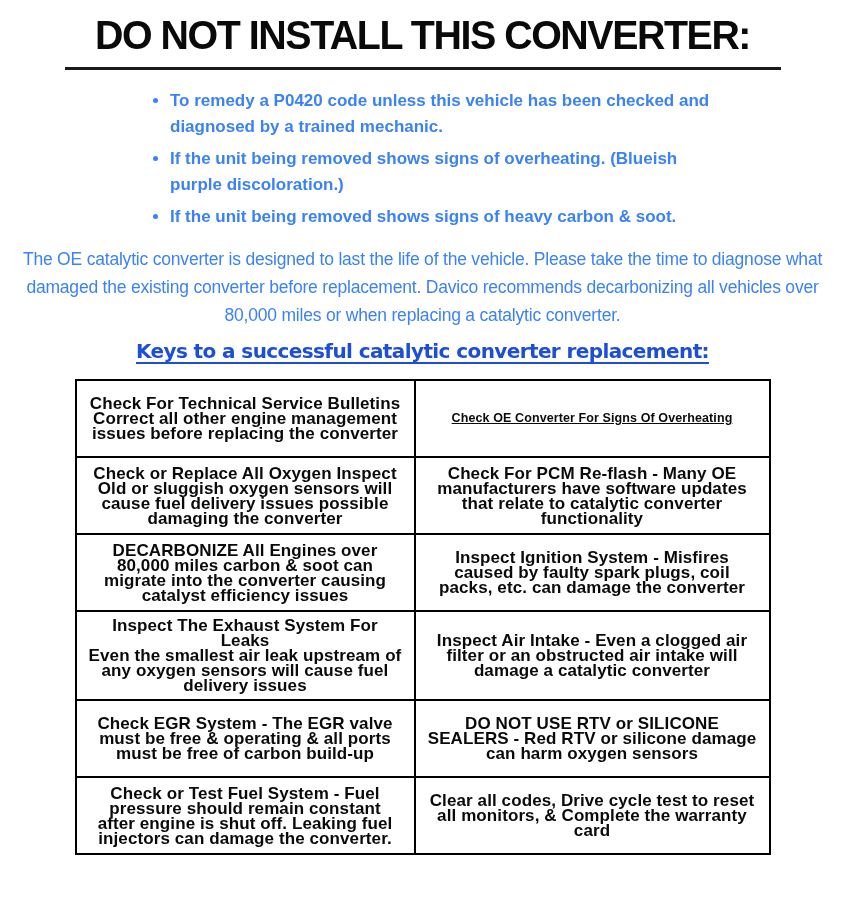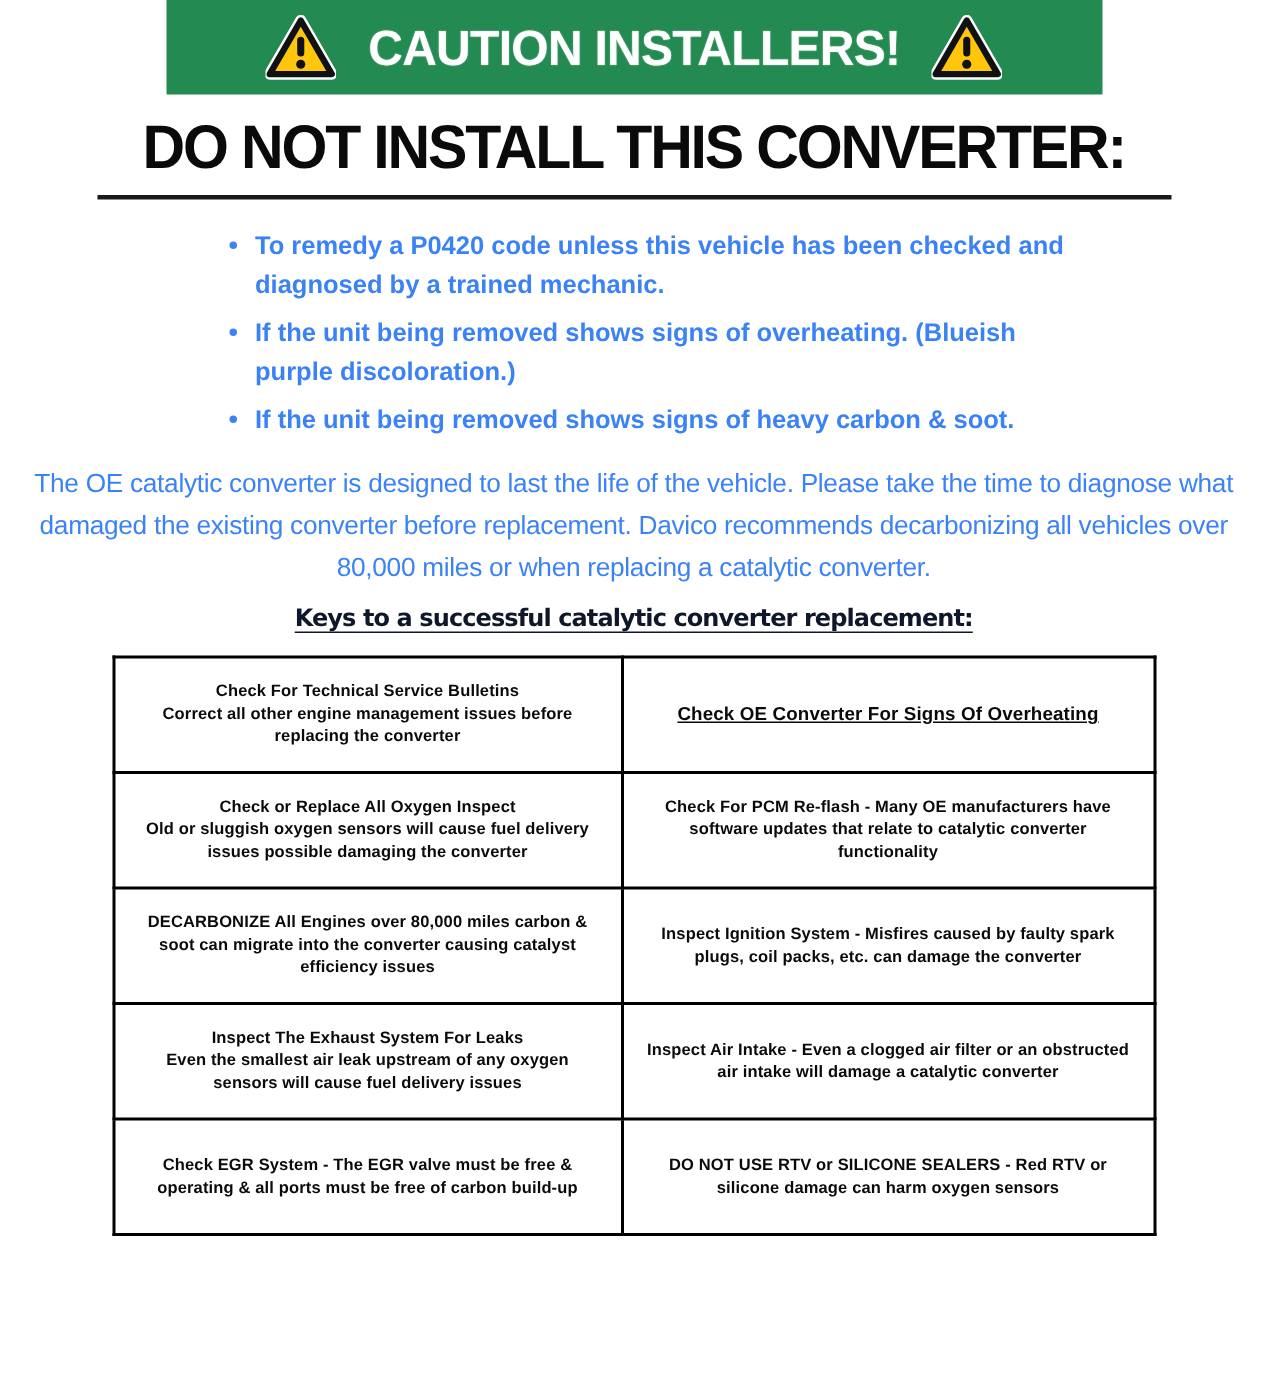--- a/index.html
+++ b/index.html
@@ -76,76 +76,57 @@
     color: #3b82f6;
     letter-spacing: -0.2px;
   }
 
   
   .keys-heading {
     margin-top: 10px;
     text-align: center;
     font-family: "DejaVu Sans", sans-serif;
     font-weight: 700;
-    font-size: 16px;
+    font-size: 20px;
     letter-spacing: -0.6px;
     text-decoration: underline;
     text-underline-offset: 4px;
-    color: #0f172a;
+    color: #1d4ed8;
   }
 
   
   table.tips {
     width: 694px;
     margin: 16px auto 0 auto;
     border-collapse: collapse;
     table-layout: fixed;
   }
   table.tips td {
     border: 2.5px solid #000;
     height: 77px;
     vertical-align: middle;
     text-align: center;
     padding: 6px 12px;
     font-family: "Liberation Sans", sans-serif;
     font-weight: 700;
-    font-size: 11px;
+    font-size: 17px;
     line-height: 15px;
     letter-spacing: 0.1px;
     color: #0a0a0a;
     white-space: pre-line;
   }
   table.tips col.left  { width: 339px; }
   table.tips col.right { width: 355px; }
   table.tips td.cell-lg { font-size: 12.5px; text-decoration: underline; }
 </style>
 </head>
 <body>
 
 <div class="page">
 
-  <div class="banner">
-    <span class="warn-icon">
-      <svg viewBox="0 0 100 92" width="47" height="44" aria-hidden="true">
-        <path d="M50 7 L94 83 L6 83 Z" fill="#ffc60b" stroke="#ffffff" stroke-width="16" stroke-linejoin="round"></path>
-        <path d="M50 7 L94 83 L6 83 Z" fill="#ffc60b" stroke="#111111" stroke-width="9" stroke-linejoin="round"></path>
-        <rect x="45" y="30" width="10" height="28" rx="5" fill="#111111"></rect>
-        <circle cx="50" cy="69" r="6.5" fill="#111111"></circle>
-      </svg>
-    </span>
-    <span class="banner-text">CAUTION INSTALLERS!</span>
-    <span class="warn-icon">
-      <svg viewBox="0 0 100 92" width="47" height="44" aria-hidden="true">
-        <path d="M50 7 L94 83 L6 83 Z" fill="#ffc60b" stroke="#ffffff" stroke-width="16" stroke-linejoin="round"></path>
-        <path d="M50 7 L94 83 L6 83 Z" fill="#ffc60b" stroke="#111111" stroke-width="9" stroke-linejoin="round"></path>
-        <rect x="45" y="30" width="10" height="28" rx="5" fill="#111111"></rect>
-        <circle cx="50" cy="69" r="6.5" fill="#111111"></circle>
-      </svg>
-    </span>
-  </div>
 
   <h1 class="main-heading">DO NOT INSTALL THIS CONVERTER:</h1>
   <hr class="divider">
 
   <ul class="warn-list">
     <li>To remedy a P0420 code unless this vehicle has been checked and diagnosed by a trained mechanic.</li>
     <li>If the unit being removed shows signs of overheating. (Blueish purple discoloration.)</li>
     <li>If the unit being removed shows signs of heavy carbon &amp; soot.</li>
   </ul>
 
@@ -175,16 +156,20 @@
       </tr>
       <tr>
         <td>Inspect The Exhaust System For Leaks
 Even the smallest air leak upstream of any oxygen sensors will cause fuel delivery issues</td>
         <td>Inspect Air Intake - Even a clogged air filter or an obstructed air intake will damage a catalytic converter</td>
       </tr>
       <tr>
         <td>Check EGR System - The EGR valve must be free &amp; operating &amp; all ports must be free of carbon build-up</td>
         <td>DO NOT USE RTV or SILICONE SEALERS - Red RTV or silicone damage can harm oxygen sensors</td>
       </tr>
+      <tr>
+        <td>Check or Test Fuel System - Fuel pressure should remain constant after engine is shut off.  Leaking fuel injectors can damage the converter.</td>
+        <td>Clear all codes,  Drive cycle test to reset all monitors, &amp; Complete the warranty card</td>
+      </tr>
     </tbody>
   </table>
 
 </div>
 
 </body></html>

